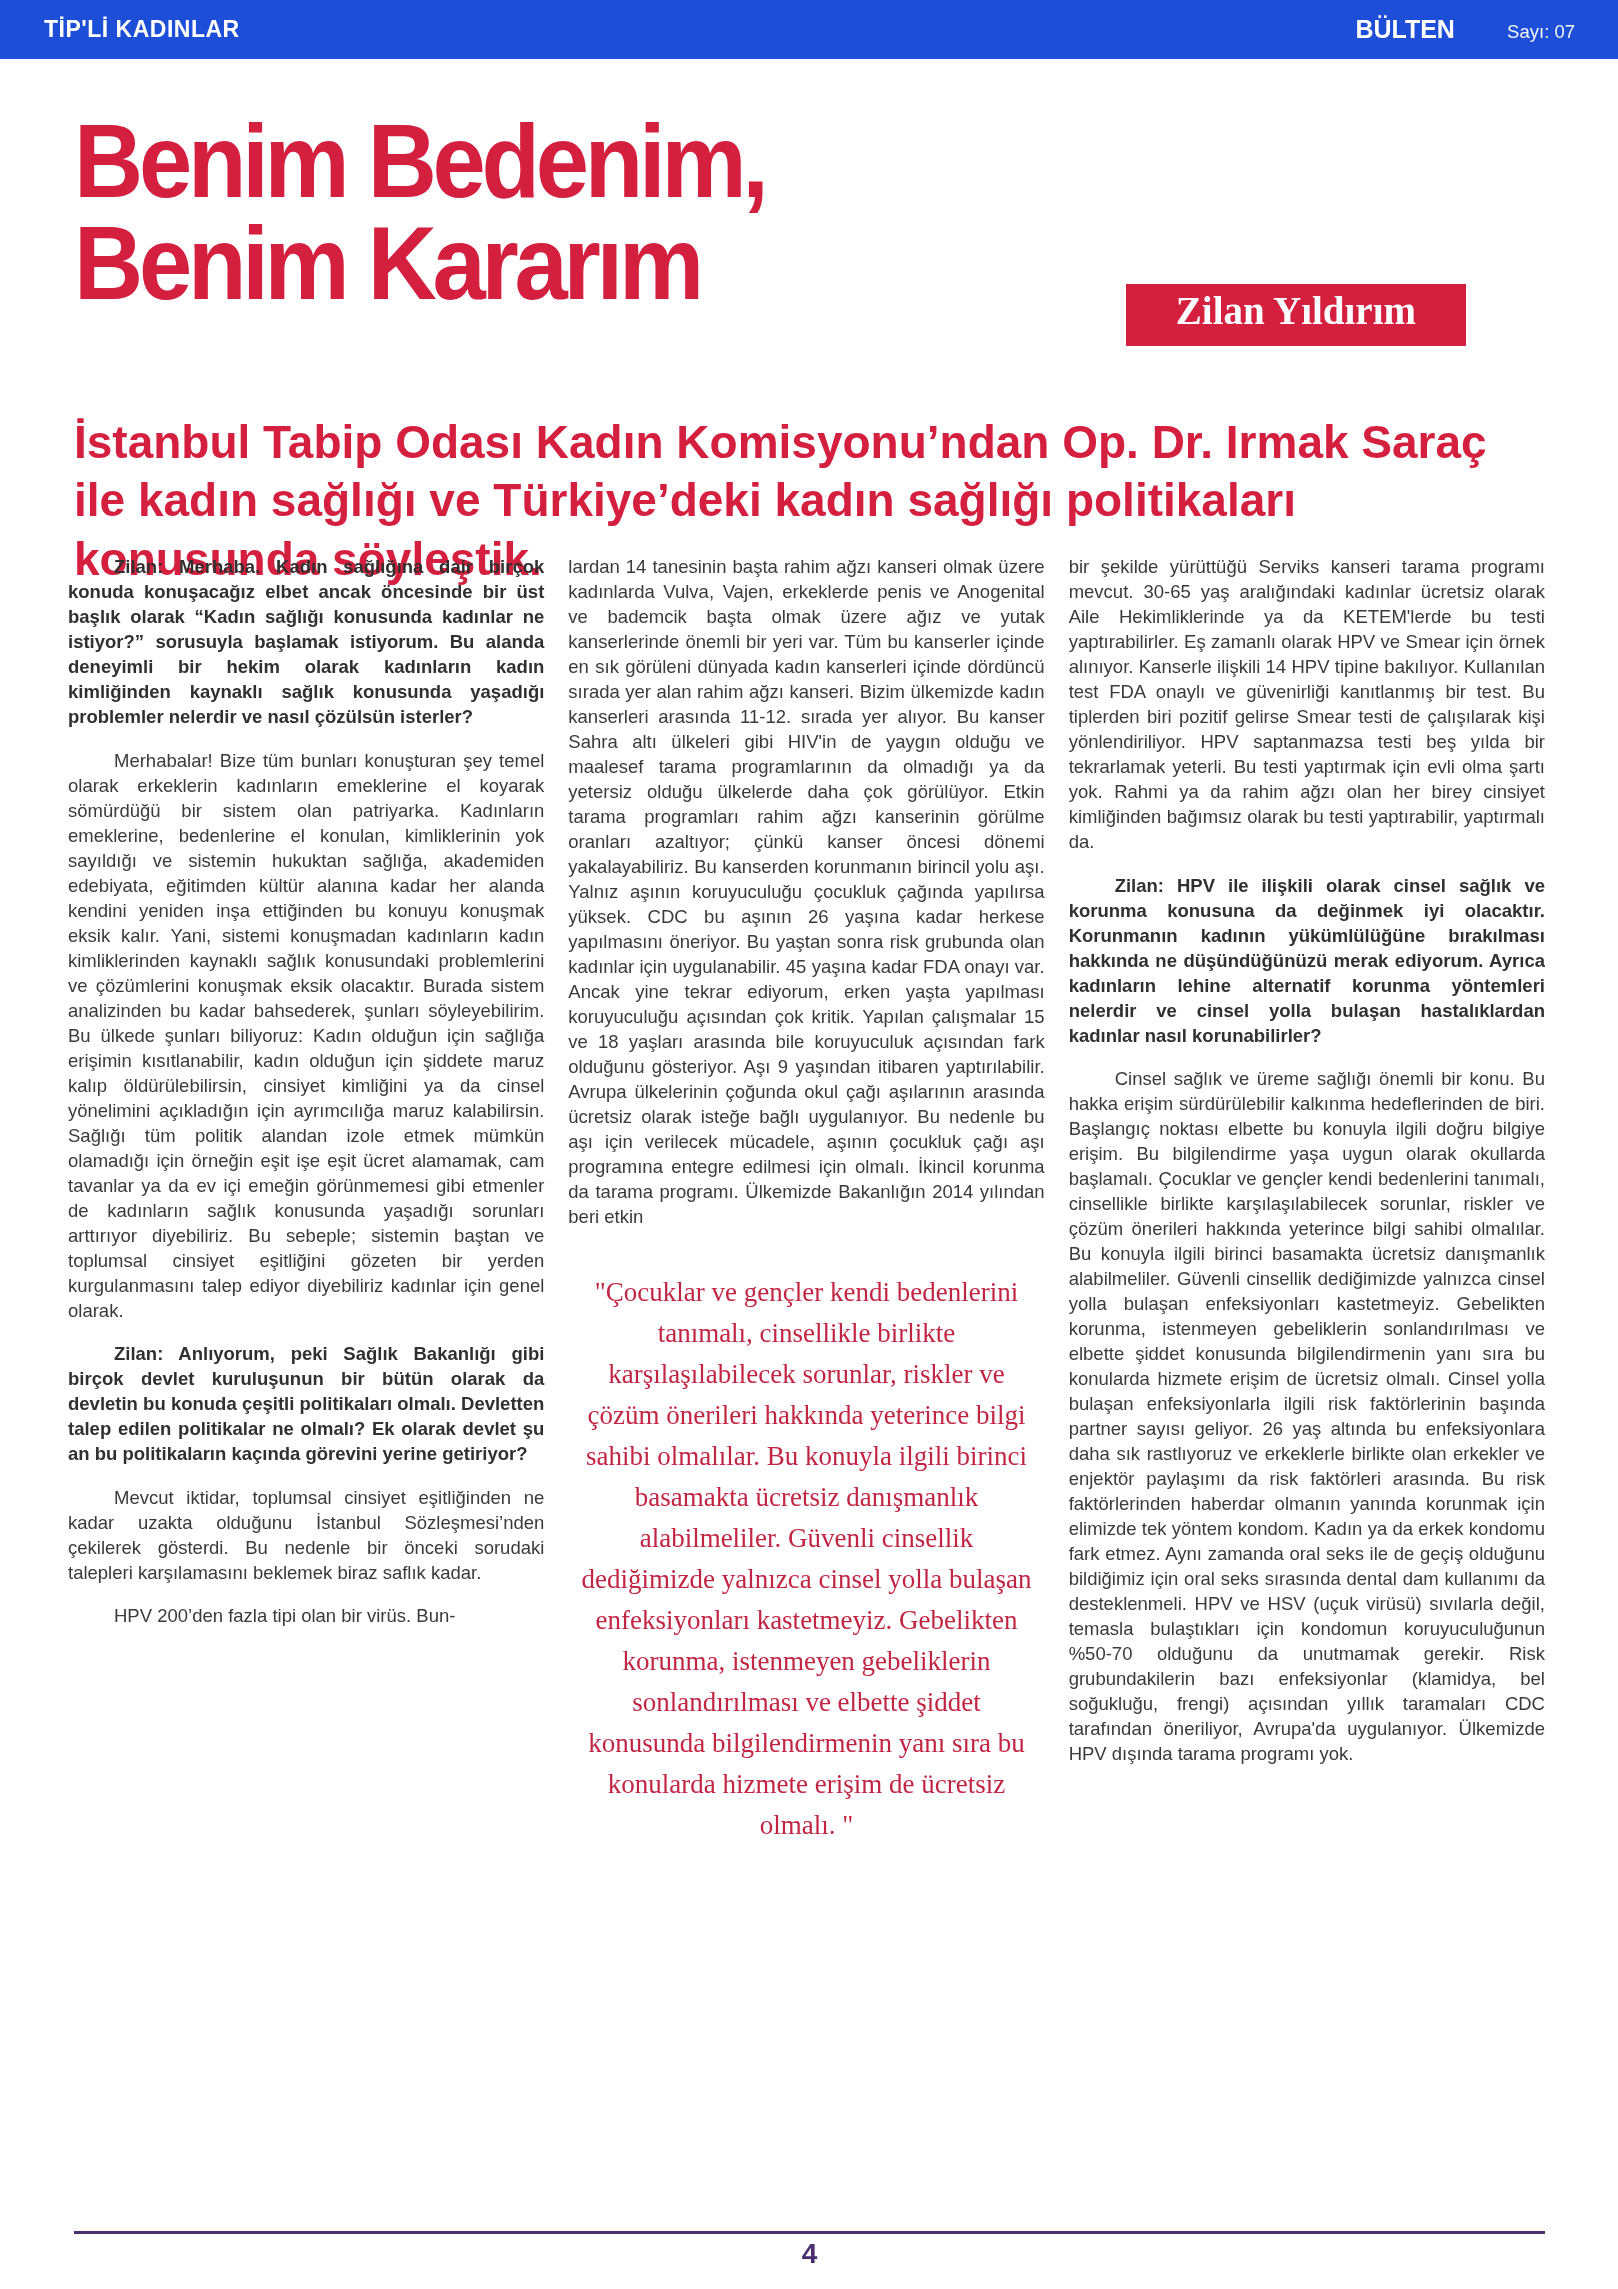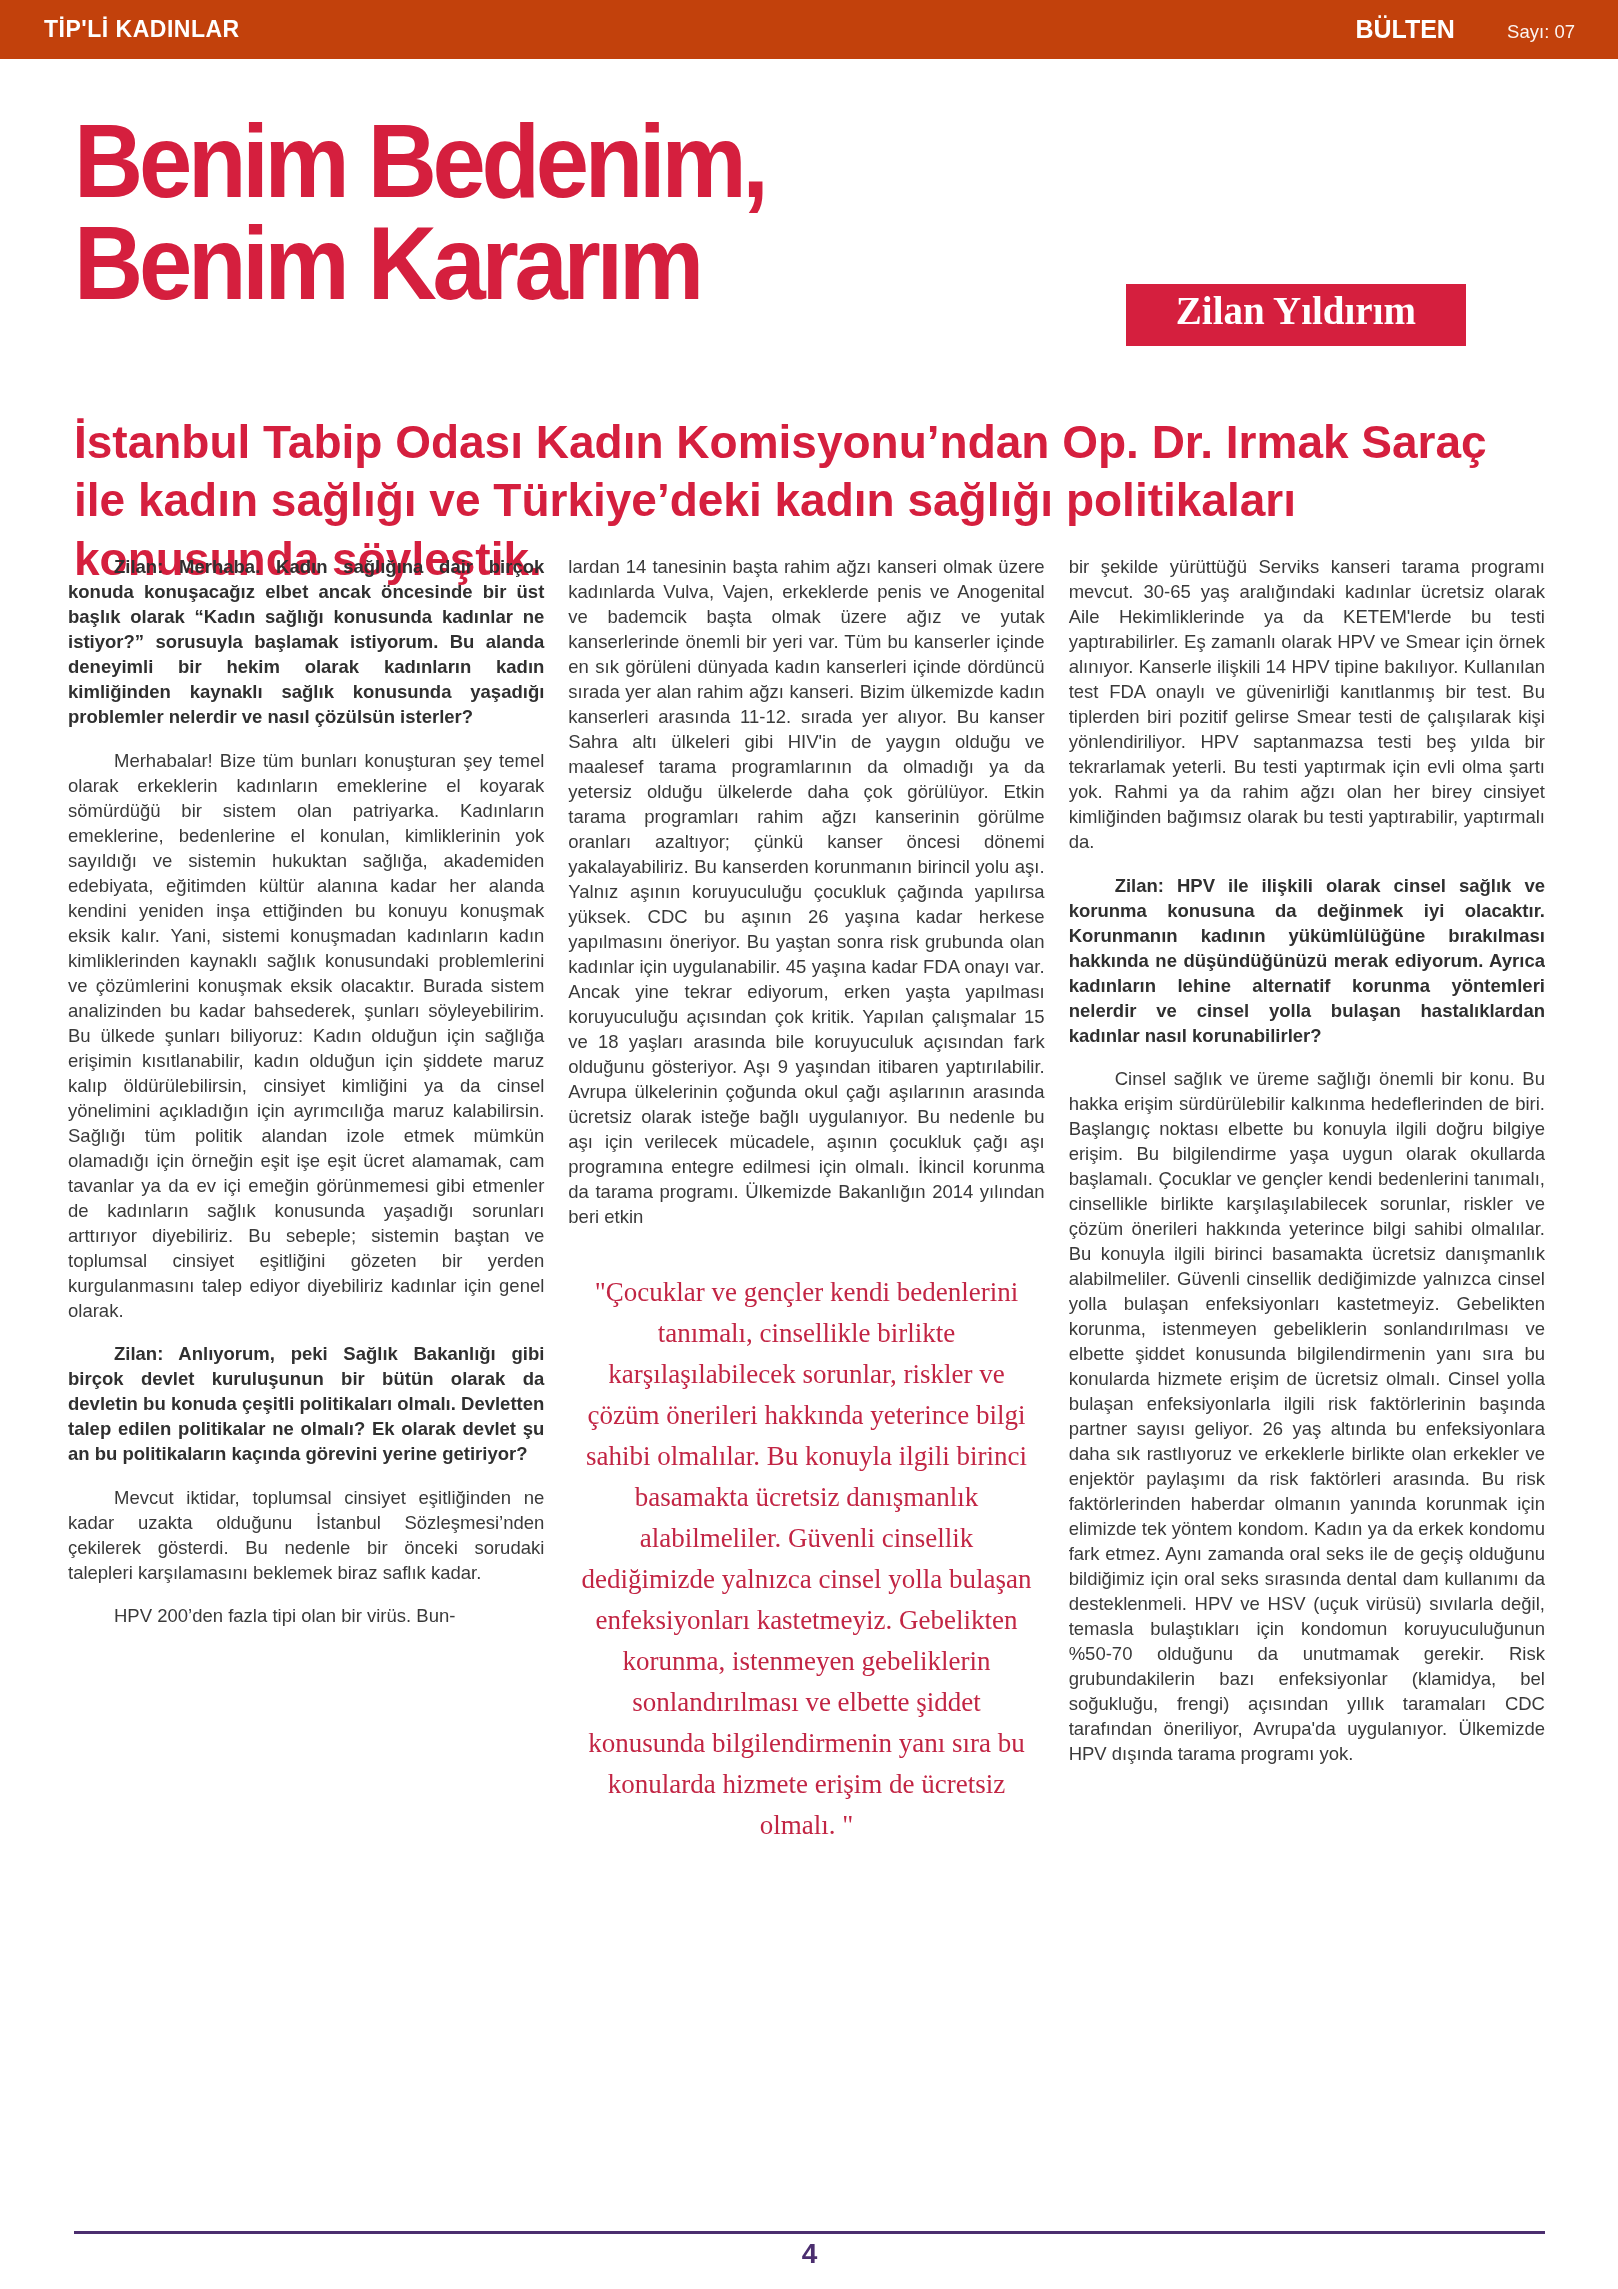--- a/index.html
+++ b/index.html
@@ -7,21 +7,21 @@
   .page {
     position:relative;
     width:1619px; height:2290px;
     background:#ffffff;
     overflow:hidden;
   }
 
   
   .topbar {
     position:absolute; top:0; left:0; right:0; height:59px;
-    background:#c2410c; color:#ffffff;
+    background:#1d4ed8; color:#ffffff;
     display:flex; align-items:center; justify-content:space-between;
     padding:0 44px; box-sizing:border-box;
   }
   .topbar-left { font-size:23px; font-weight:bold; letter-spacing:0.5px; }
   .topbar-right { font-size:20px; display:flex; align-items:baseline; gap:9.2px; }
   .topbar-right .brand { font-weight:bold; font-size:25px; }
   .topbar-right .issue { font-weight:normal; font-size:18.5px; opacity:0.95;margin-left:43px; }
 
   
   .title-area { position:absolute; top:111px; left:74px; }

